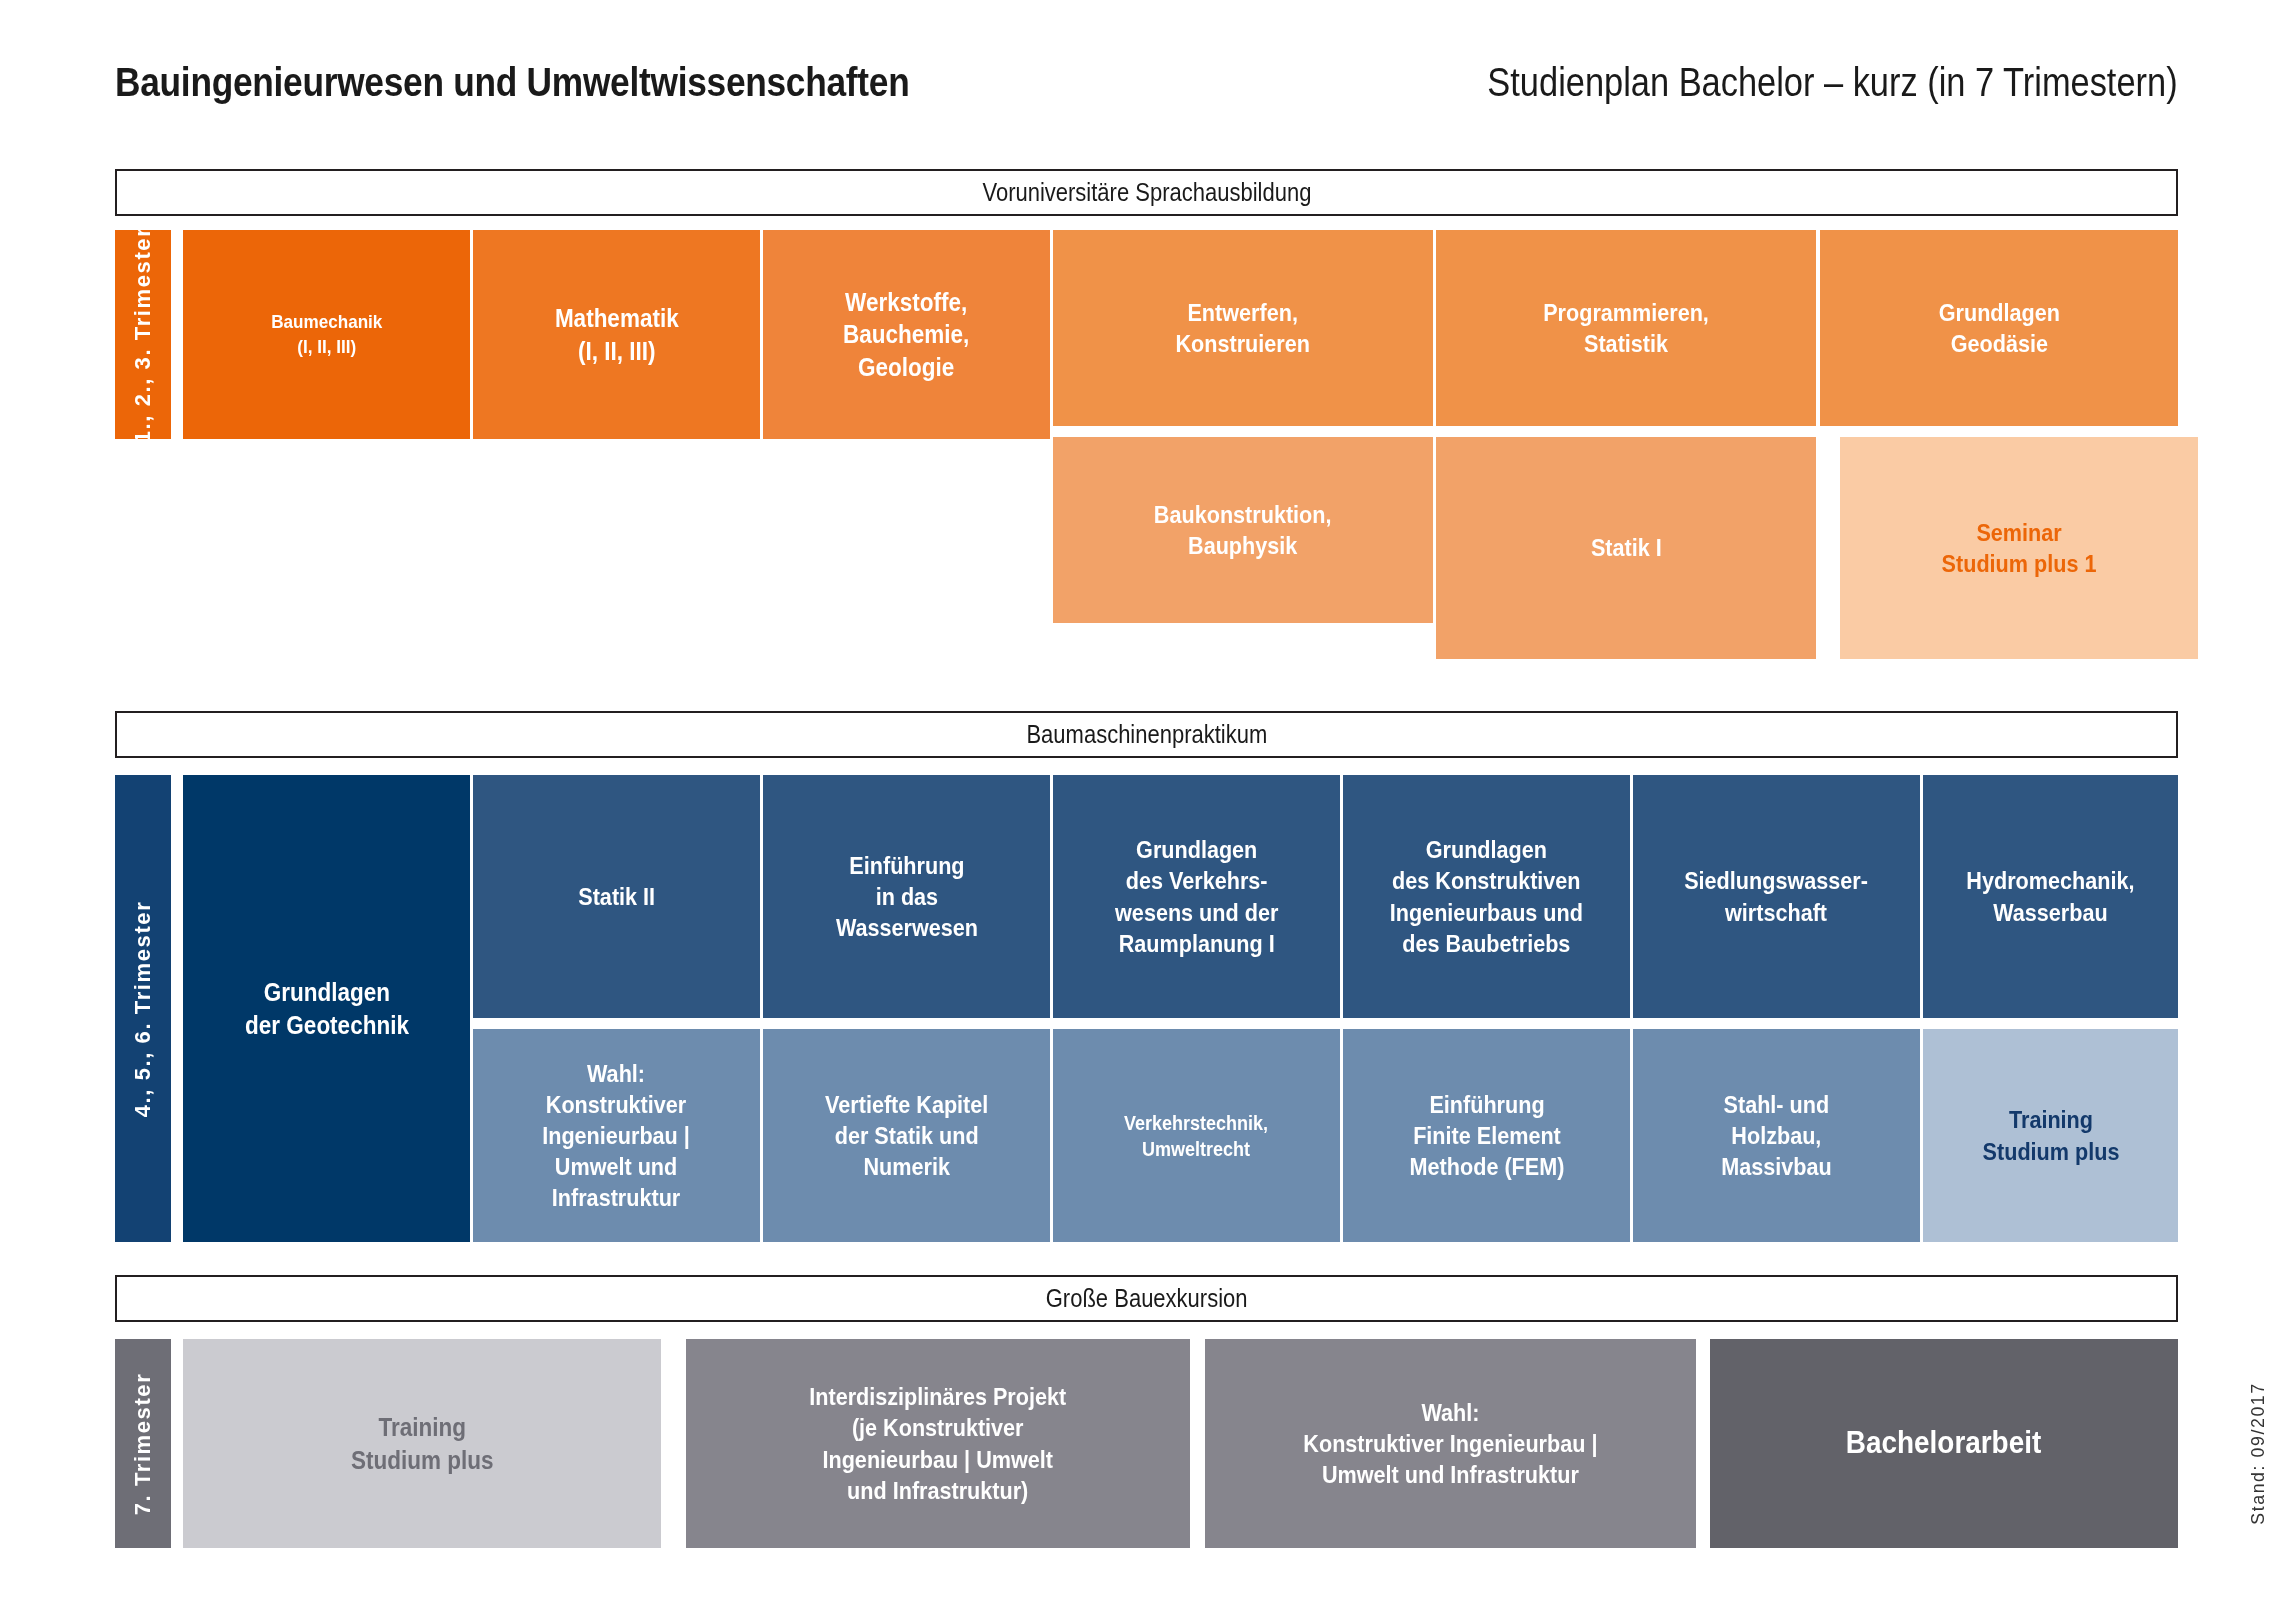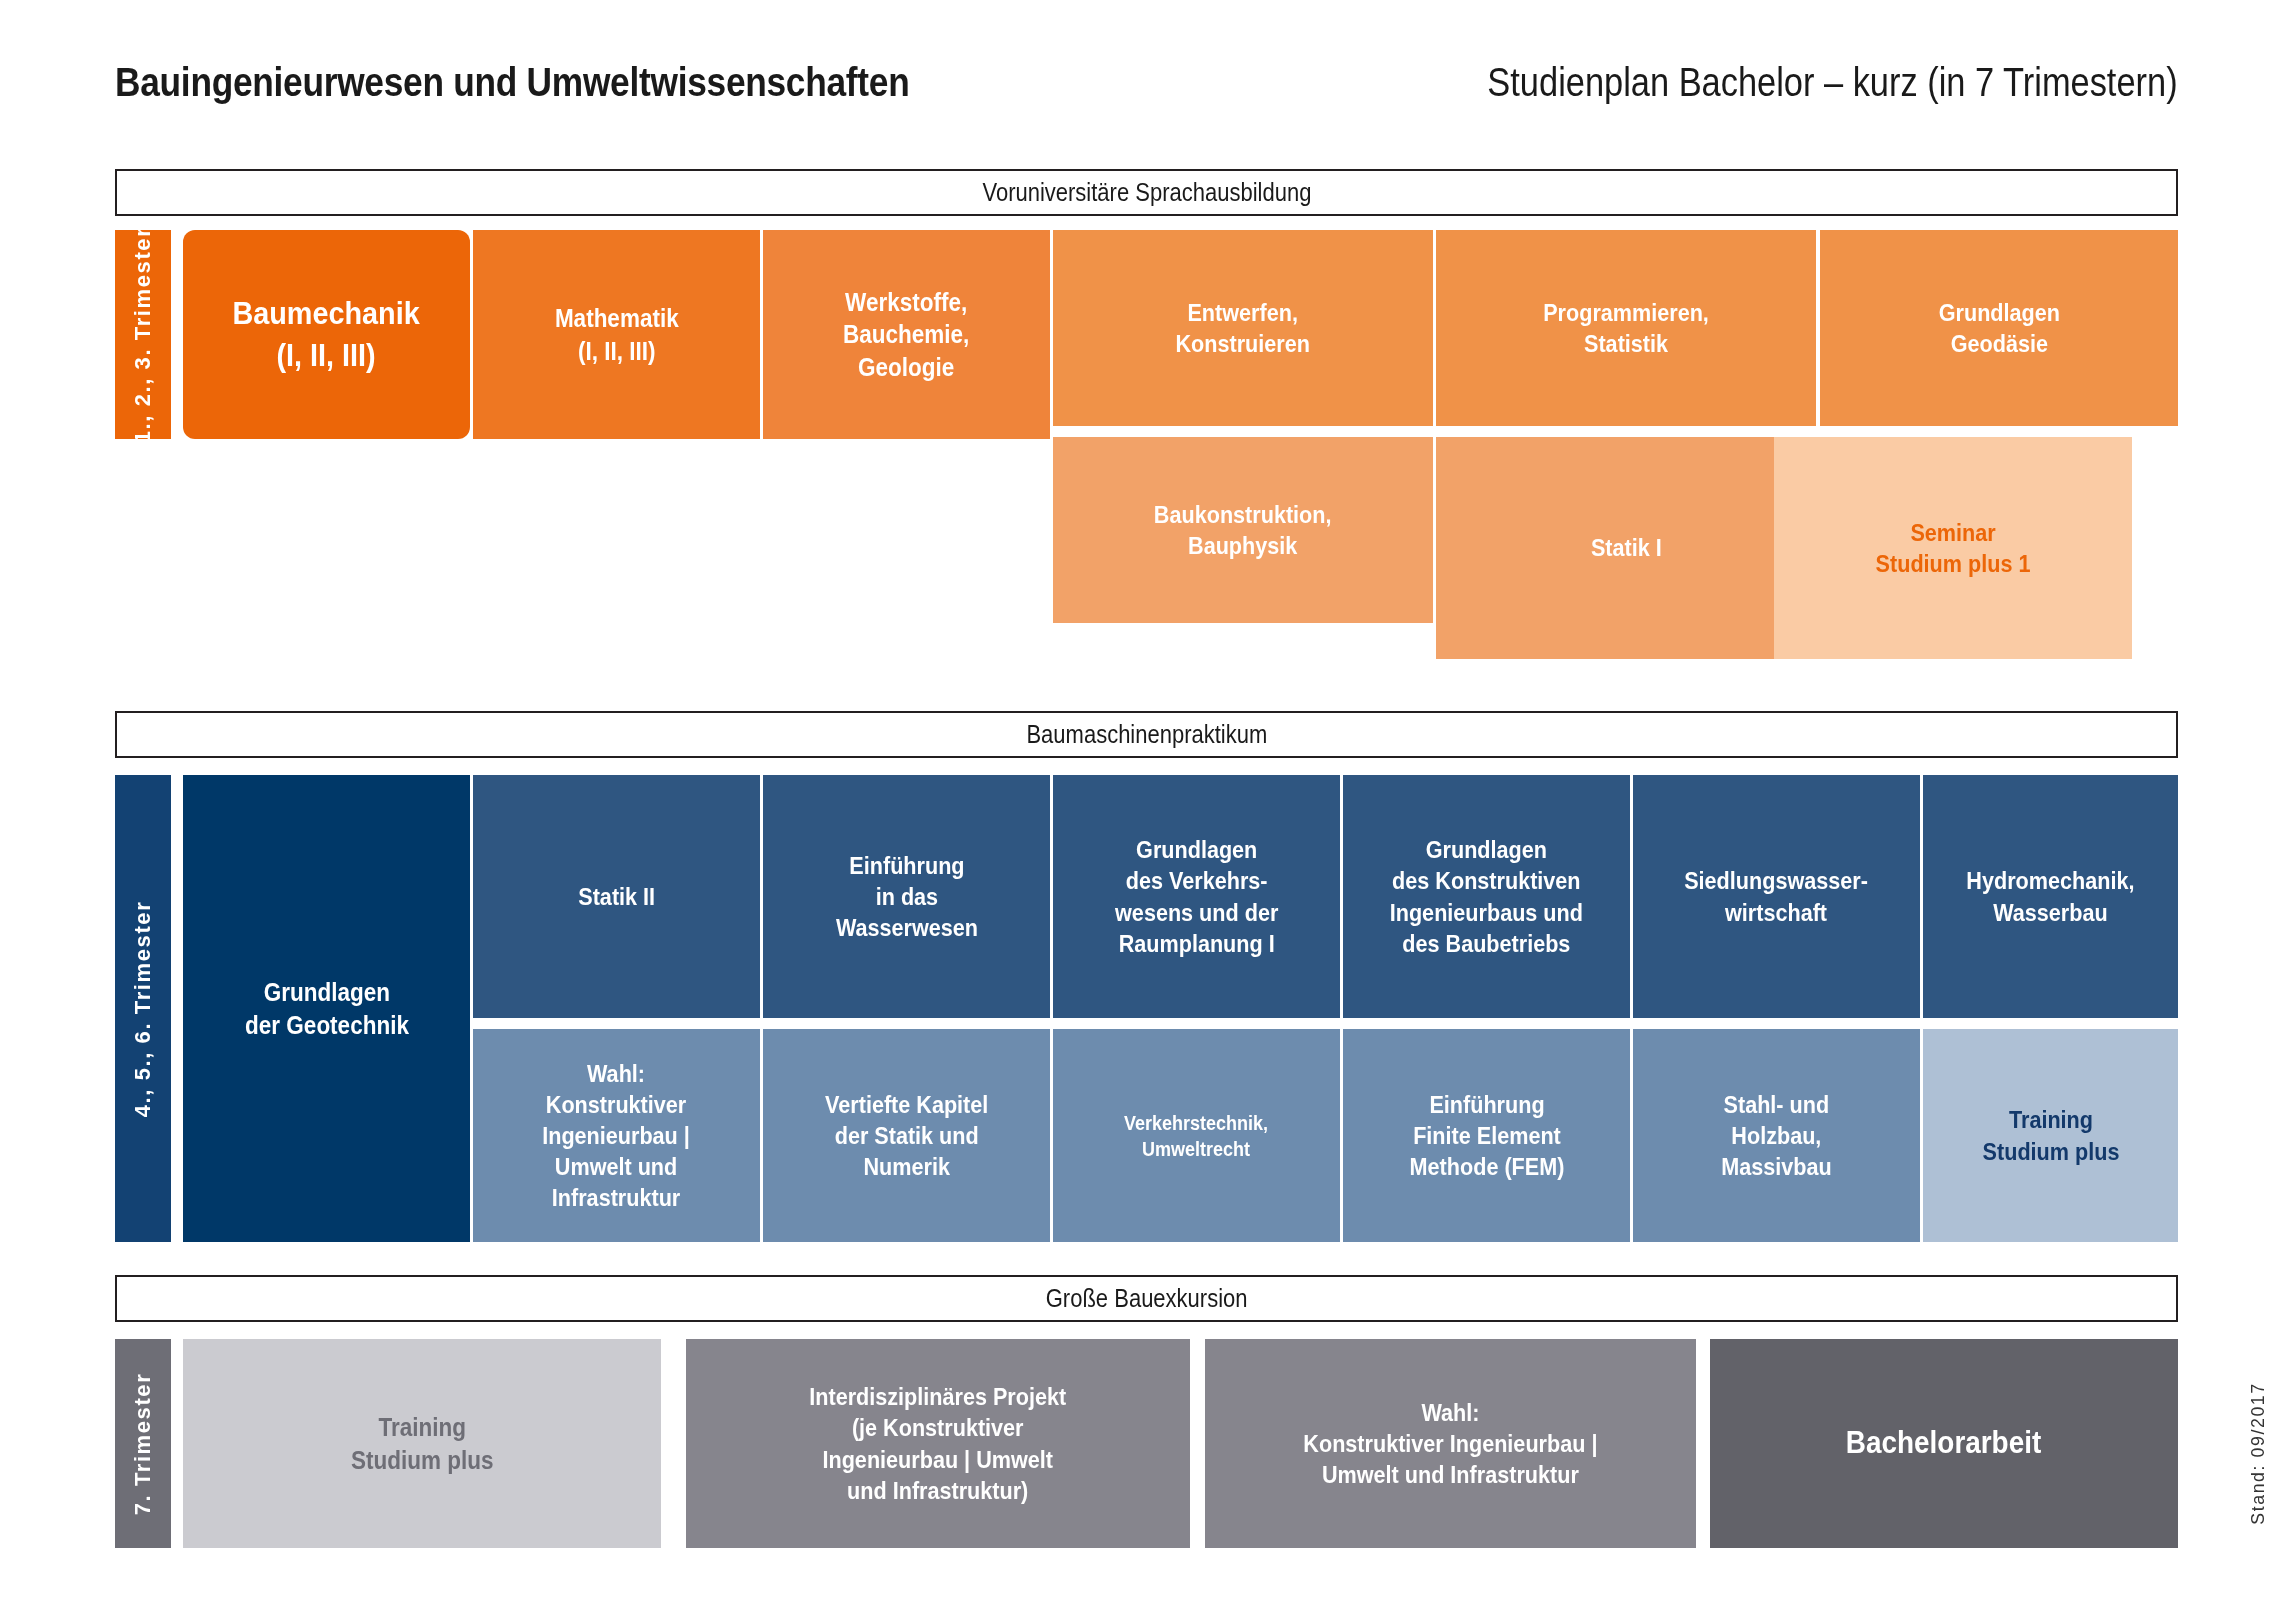--- a/index.html
+++ b/index.html
@@ -136,21 +136,21 @@
 <div class="banner" id="banner-sprach">
   <div class="banner-label">Voruniversitäre Sprachausbildung</div>
 </div>
 
 <div class="row" id="row-orange">
 
   <div class="spine" id="spine-orange" style="left: 115px; top: 230px; width: 56px; height: 209px; background: rgb(236, 102, 8);">
     <span class="vtxt">1., 2., 3. Trimester</span>
   </div>
 
-  <div class="cell" style="left: 183px; top: 230px; width: 287px; height: 209px; font-size: 32px; background: rgb(236, 102, 8); color: rgb(255, 255, 255); border-radius: 12px;">
+  <div class="cell" style="left: 183px; top: 230px; width: 287px; height: 209px; font-size: 19px; background: rgb(236, 102, 8); color: rgb(255, 255, 255);">
     <span class="txt">Baumechanik
 (I, II, III)</span>
   </div>
 
   <div class="cell" style="left: 473px; top: 230px; width: 287px; height: 209px; font-size: 25px; background: rgb(238, 119, 34); color: rgb(255, 255, 255);">
     <span class="txt">Mathematik
 (I, II, III)</span>
   </div>
 
   <div class="cell" style="left: 763px; top: 230px; width: 287px; height: 209px; font-size: 25px; background: rgb(239, 132, 58); color: rgb(255, 255, 255);">
@@ -176,21 +176,21 @@
 
   <div class="cell" style="left: 1053px; top: 437px; width: 380px; height: 186px; font-size: 24px; background: rgb(242, 162, 104); color: rgb(255, 255, 255);">
     <span class="txt">Baukonstruktion,
 Bauphysik</span>
   </div>
 
   <div class="cell" style="left: 1436px; top: 437px; width: 380px; height: 222px; font-size: 24px; background: rgb(242, 162, 104); color: rgb(255, 255, 255);">
     <span class="txt">Statik I</span>
   </div>
 
-  <div class="cell" style="left: 1774px; top: 437px; width: 358px; height: 222px; font-size: 24px; background: rgb(250, 203, 164); color: rgb(236, 102, 8);">
+  <div class="cell" style="left: 1840px; top: 437px; width: 358px; height: 222px; font-size: 24px; background: rgb(250, 203, 164); color: rgb(236, 102, 8);">
     <span class="txt">Seminar
 Studium plus 1</span>
   </div>
 </div>
 
 <div class="banner" id="banner-praktik">
   <div class="banner-label">Baumaschinenpraktikum</div>
 </div>
 
 <div class="row" id="row-blue">

